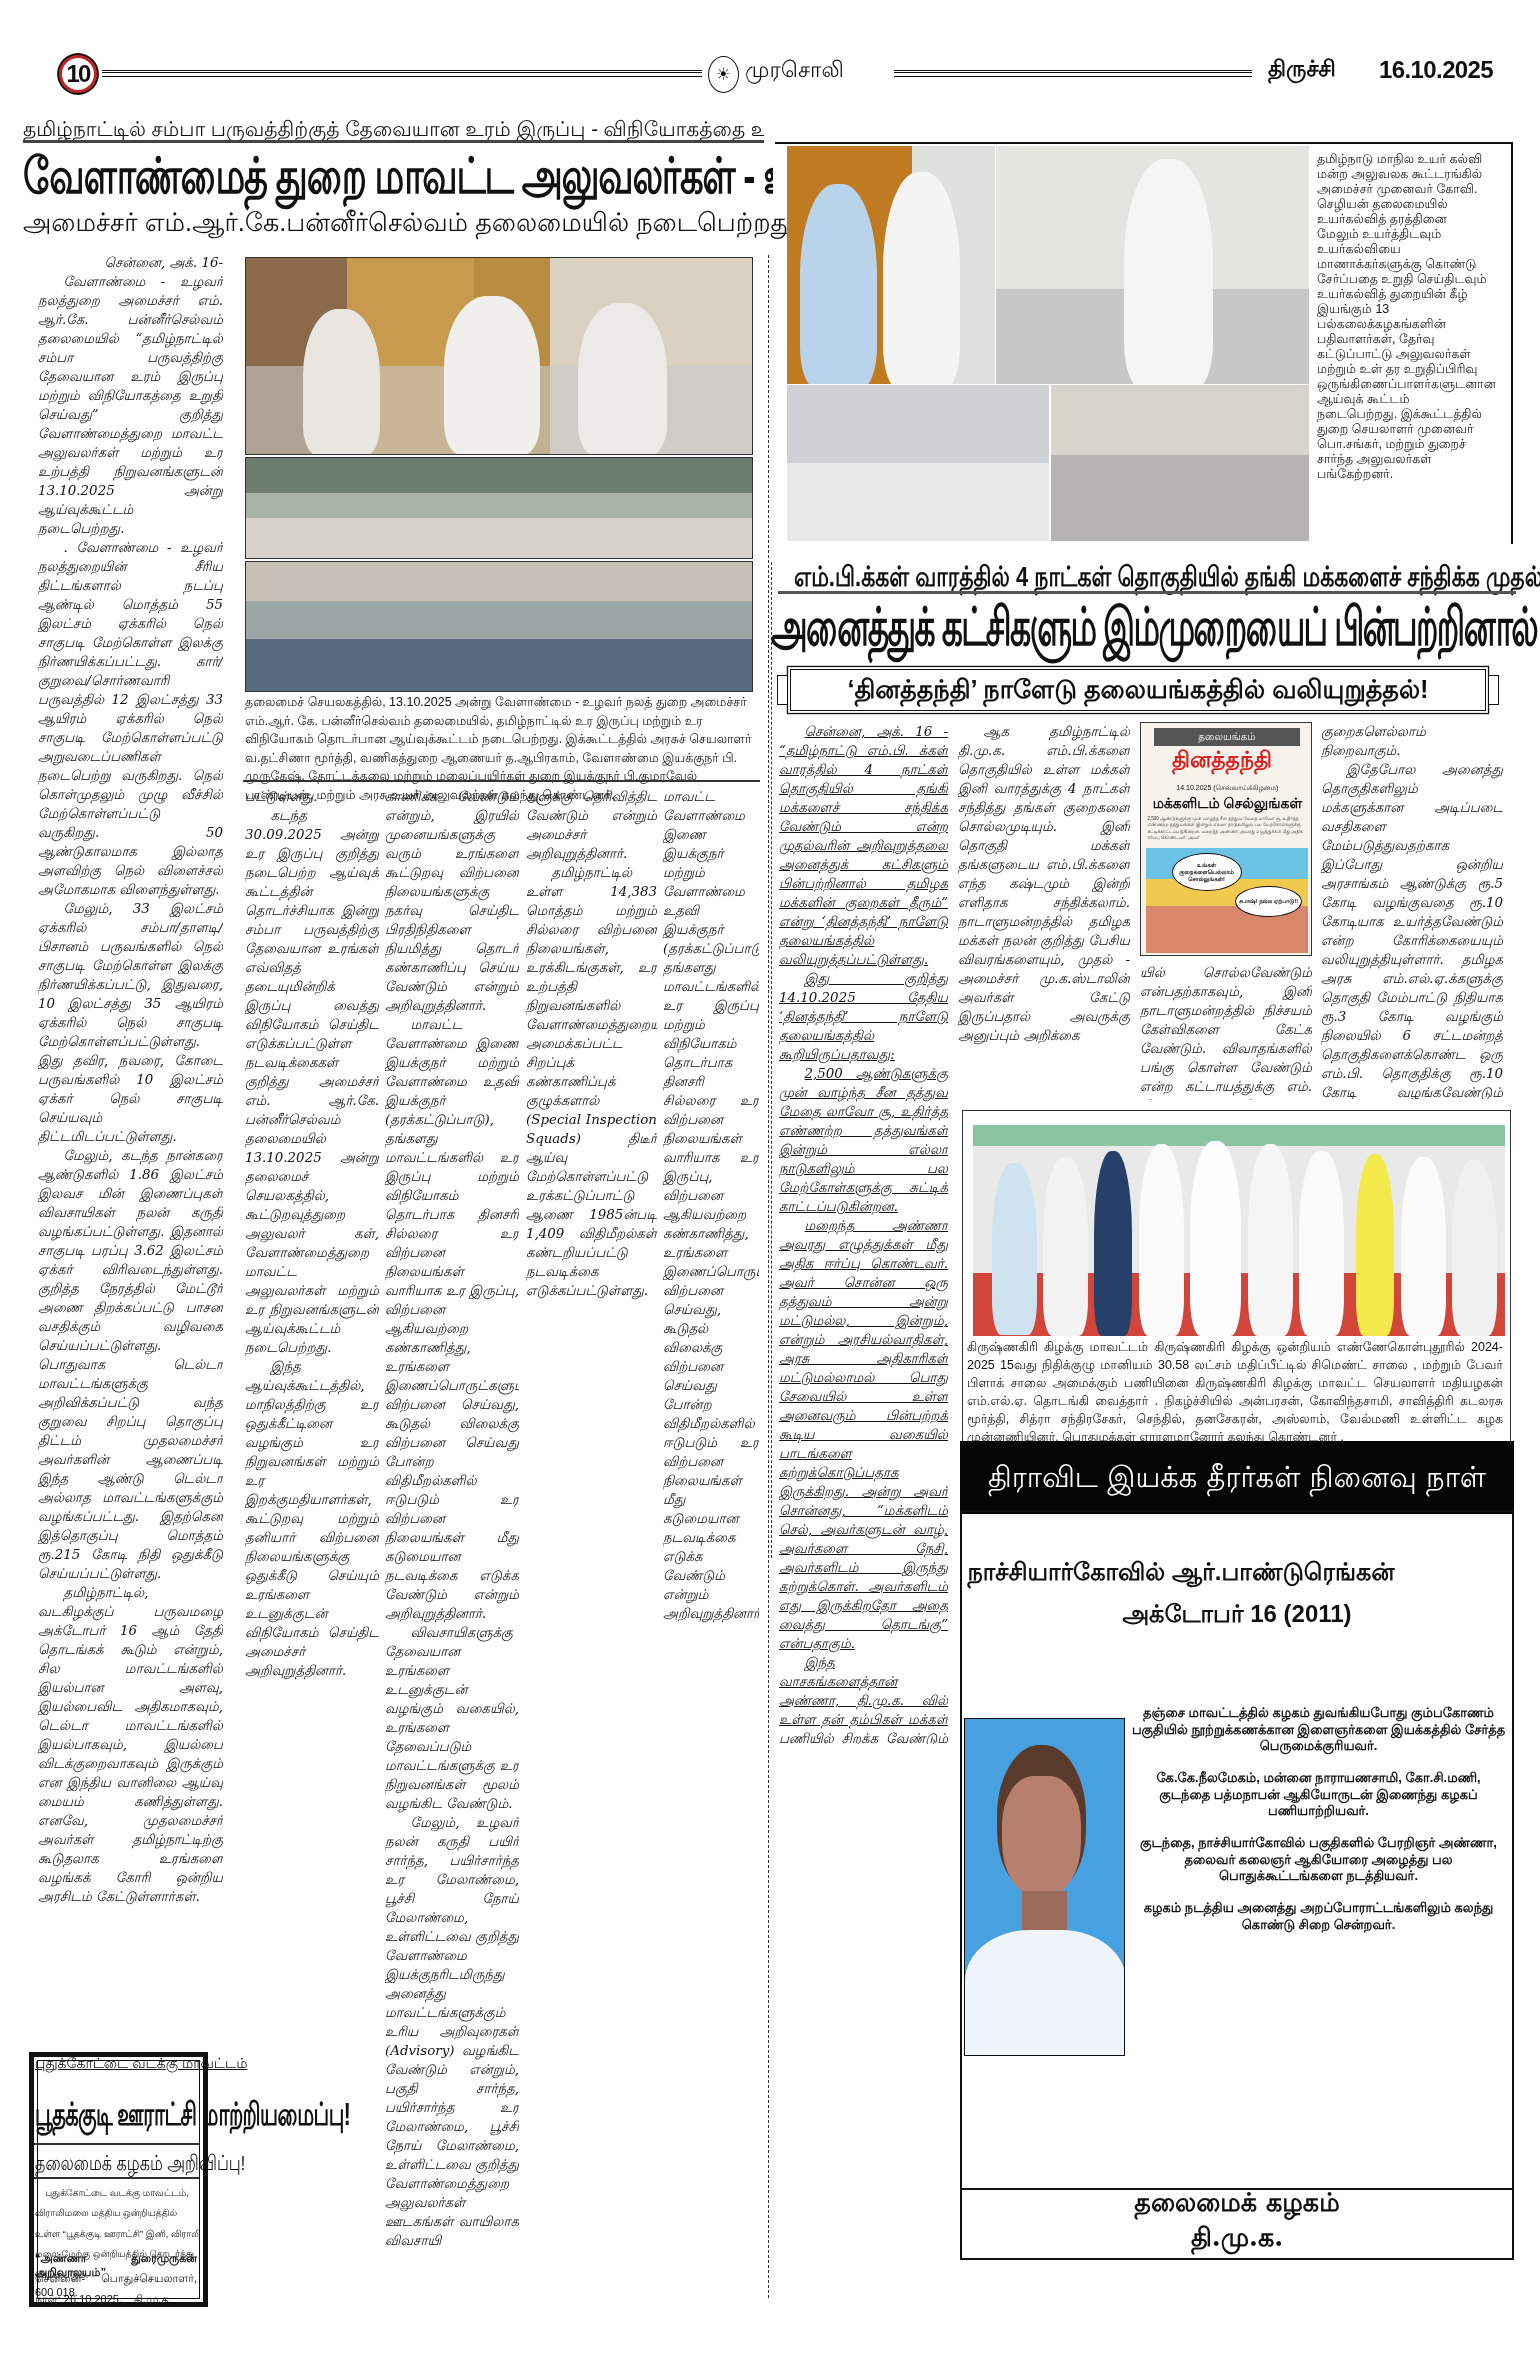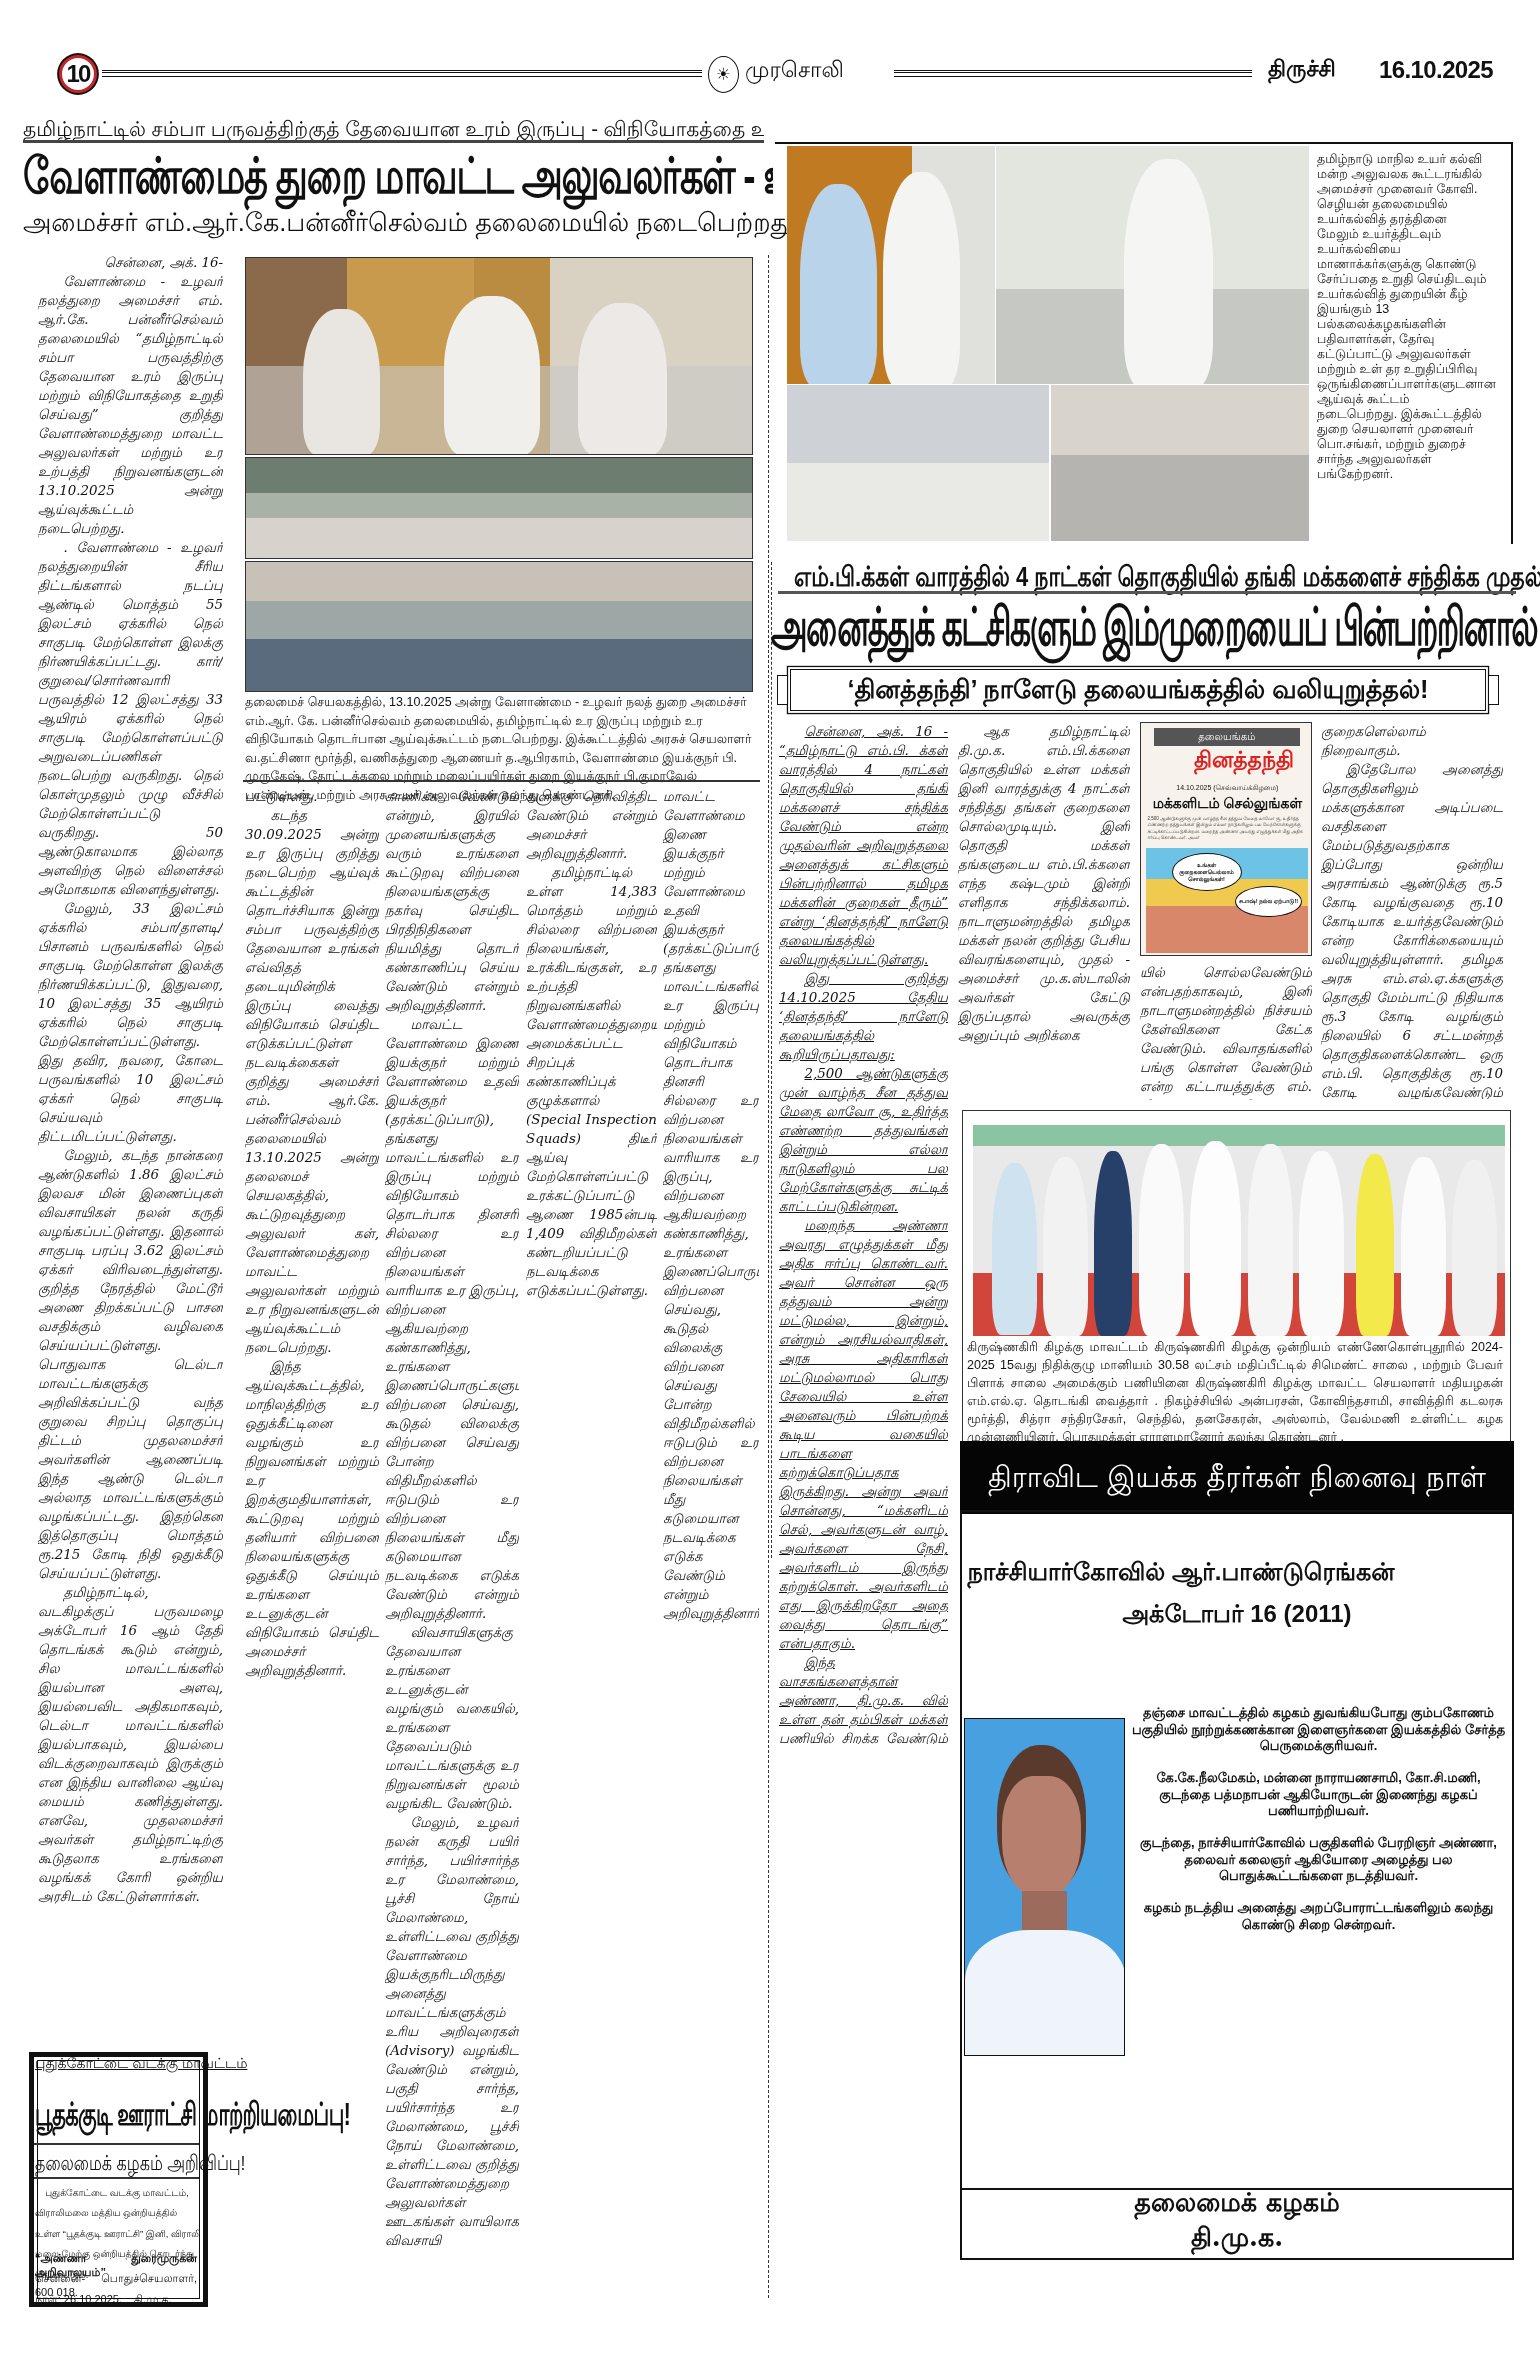--- a/index.html
+++ b/index.html
@@ -54,21 +54,21 @@
   #kicker-right-rule { position: absolute; left: 778px; top: 591px; width: 738px; height: 2.6px; background: #555; }
   #headline-right { position: absolute; left: 771px; top: 597px; width: 770px; text-align: center; font-family: "Liberation Sans", sans-serif; font-weight: 900; font-size: 33px; letter-spacing: -1.6px; white-space: nowrap; transform: scaleY(1.6); transform-origin: top; }
   #subhead-box { position: absolute; left: 790px; top: 669px; width: 696px; height: 42px; border: 1.9px solid #111; box-shadow: 0 0 0 1.9px #fff, 0 0 0 3.2px #111;
     text-align: center; font-family: "Liberation Sans", sans-serif; font-weight: 700; font-size: 25.5px; line-height: 38px; white-space: nowrap; }
   #subhead-box::before, #subhead-box::after { content: ""; position: absolute; top: 5.1px; width: 9px; height: 28px; border: 1.9px solid #111; background: #fff; }
   #subhead-box::before { left: -14px; } #subhead-box::after { right: -14px; }
 
   
   #clip { position: absolute; left: 1140px; top: 722px; width: 172px; height: 234px; border: 1.9px solid #333; background: #f7f3ec; overflow: hidden; }
   #clip .lbl { position: absolute; left: 12.8px; top: 5.1px; width: 146px; height: 18px; background: #555; color: #fff; text-align: center; font-family: "Liberation Sans", sans-serif; font-size: 10.2px; line-height: 18px; }
-  #clip .brand { position: absolute; left: 23px; top: 24px; width: 160px; text-align: center; color: #d22; font-family: Liberation Sans, sans-serif; font-weight: 900; font-size: 22px; }
+  #clip .brand { position: absolute; left: 1px; top: 24px; width: 160px; text-align: center; color: #d22; font-family: Liberation Sans, sans-serif; font-weight: 900; font-size: 22px; }
   #clip .cdate { position: absolute; left: 6.4px; top: 61px; width: 160px; text-align: center; font-family: "Liberation Sans", sans-serif; font-size: 7px; }
   #clip .ctitle { position: absolute; left: 6.4px; top: 72px; width: 160px; text-align: center; font-family: "Liberation Sans", sans-serif; font-weight: 900; font-size: 14px; }
   #clip .ctext { position: absolute; left: 6.4px; top: 93px; width: 160px; font-family: "Liberation Sans", sans-serif; font-size: 4.5px; line-height: 6.4px; color: #333; }
   #clip .cart { position: absolute; left: 5.1px; top: 125px; width: 162px; height: 105px; background: linear-gradient(180deg, #6cc3e6 0 30%, #f0c94f 30% 55%, #d9876a 55% 100%); }
   #clip .bubble { position: absolute; background: #fff; border: 1px solid #111; border-radius: 50%; font-family: "Liberation Sans", sans-serif; font-weight: 700; font-size: 5.7px; text-align: center; display: flex; align-items: center; justify-content: center; }
 
   
   #event-box { position: absolute; left: 962px; top: 1110px; width: 549px; height: 358px; border: 1.9px solid #333; }
   #event-photo { position: absolute; left: 973px; top: 1125px; width: 532px; height: 211px;
      background: linear-gradient(180deg, #8bc4a2 0 10%, #e9e9e9 10% 70%, #d1453a 70% 100%); }

